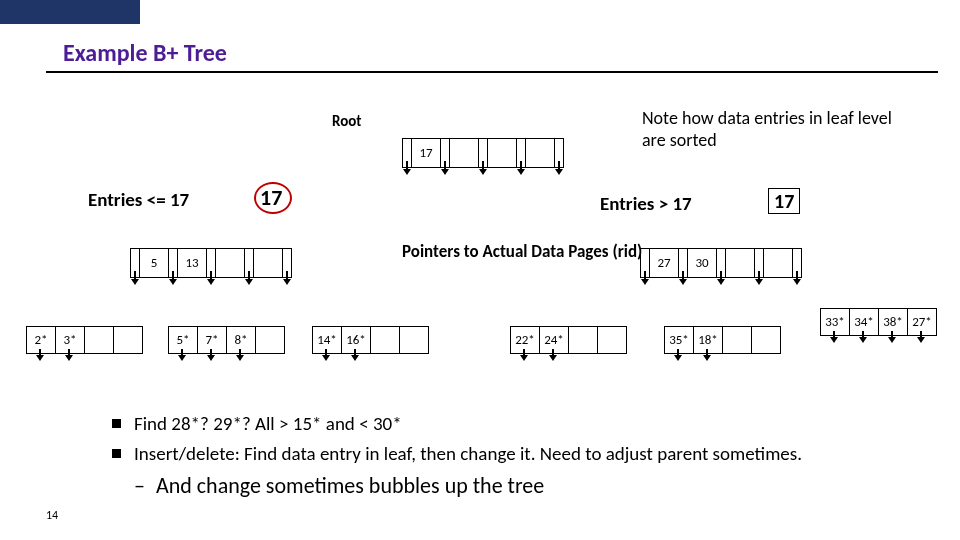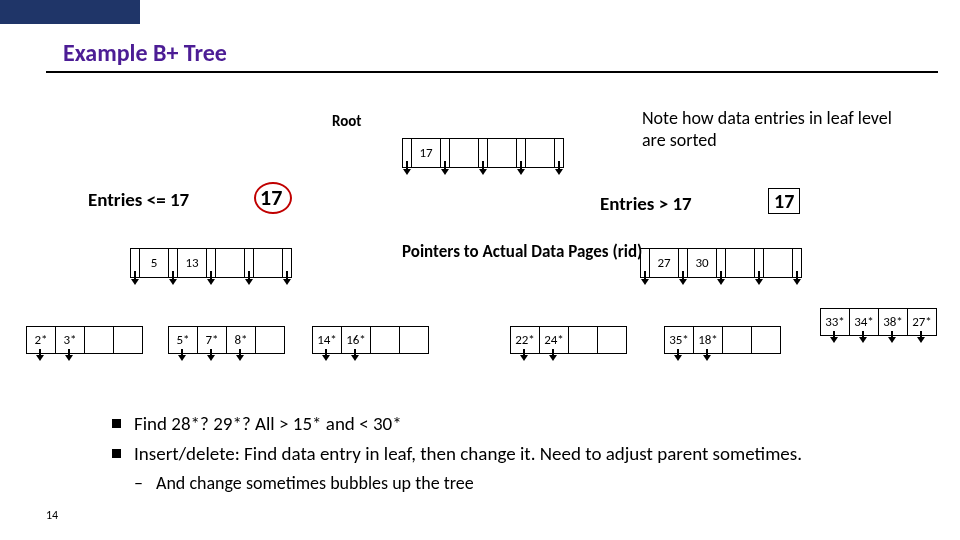--- a/index.html
+++ b/index.html
@@ -23,21 +23,21 @@
   .leaf .cell.has::after{content:"";position:absolute;left:12px;top:22px;width:2px;height:8px;background:#000}
   .leaf .cell.has::before{content:"";position:absolute;left:9px;top:28px;border-left:4px solid transparent;border-right:4px solid transparent;border-top:6px solid #000}
   
   .lbl{position:absolute;font-size:19px;font-weight:700}
   .circ{position:absolute;width:34px;height:28px;border:2px solid #c00000;border-radius:50%}
   .note{position:absolute;font-size:18px;font-weight:400;line-height:1.2}
   
   ul.b1{position:absolute;left:100px;top:400px;right:40px;list-style:none;margin:12px;padding:0;font-size:19px}
   ul.b1>li{position:relative;padding-left:22px;margin-bottom:6px;line-height:1.25}
   ul.b1>li::before{content:"";position:absolute;left:0;top:7px;width:9px;height:9px;background:#000}
-  ul.b2{list-style:none;margin:6px 0 0 0;padding:0;font-size:18px}
+  ul.b2{list-style:none;margin:6px 0 0 0;padding:0;font-size:22px}
   ul.b2>li{position:relative;padding-left:22px}
   ul.b2>li::before{content:"–";position:absolute;left:0;top:0}
 </style>
 </head>
 <body>
 
 <div class="slide">
   <div class="topbar">
       <div class="block"></div>
     </div>

